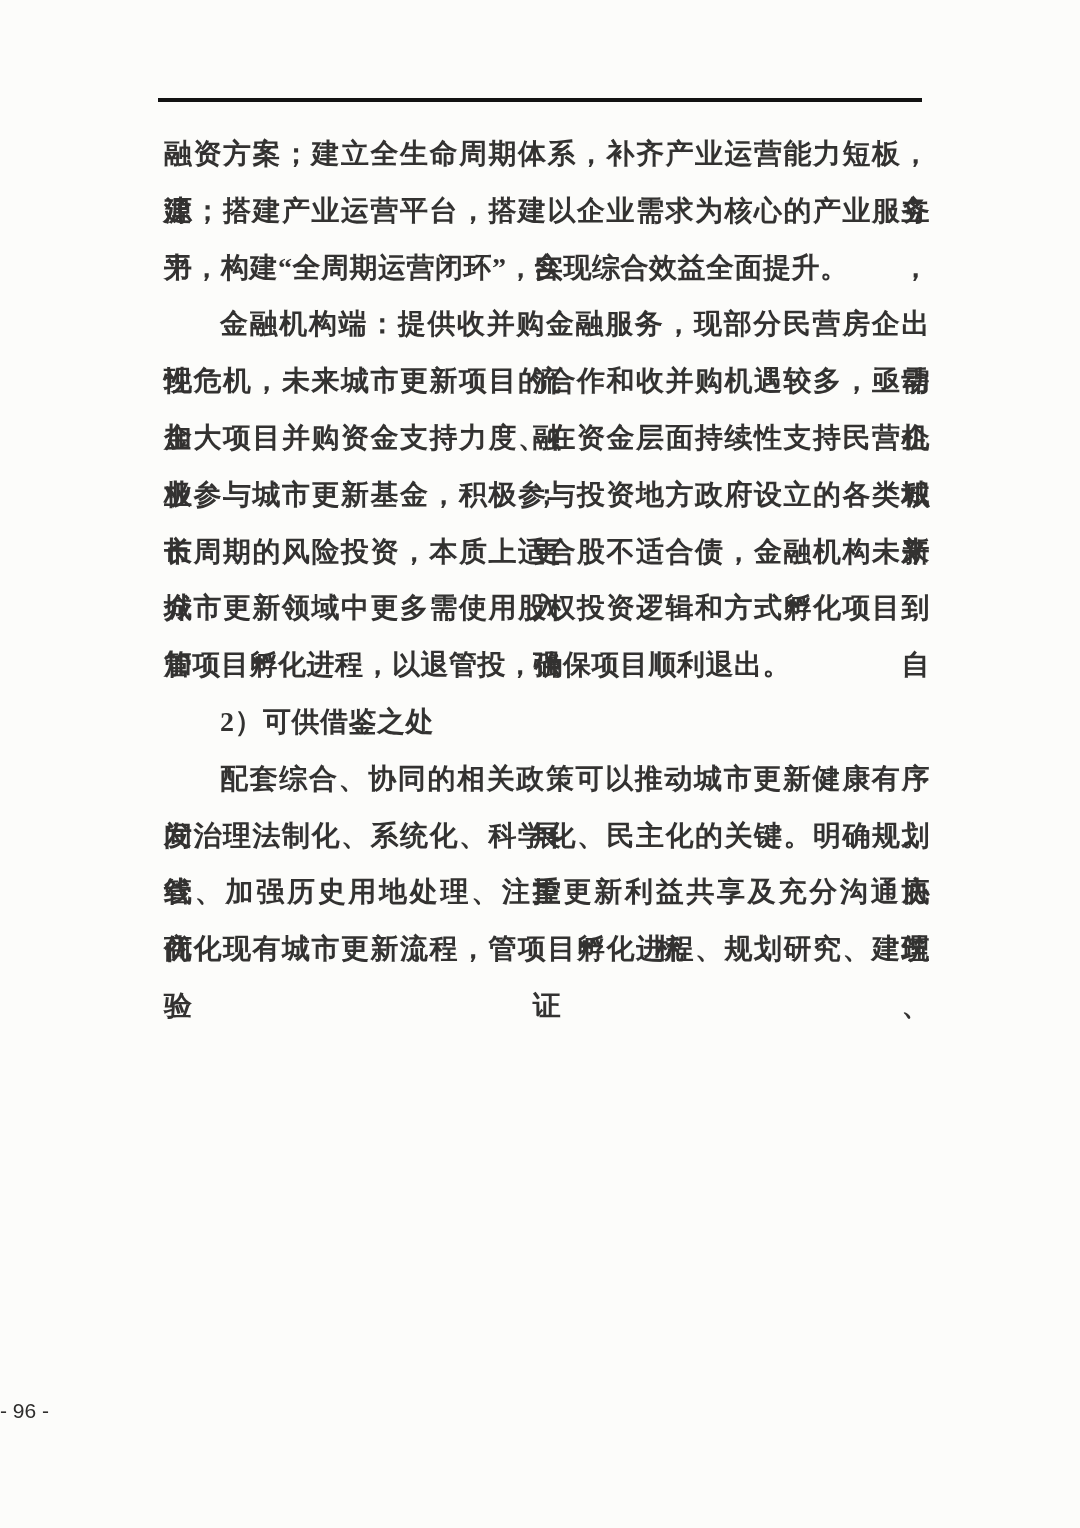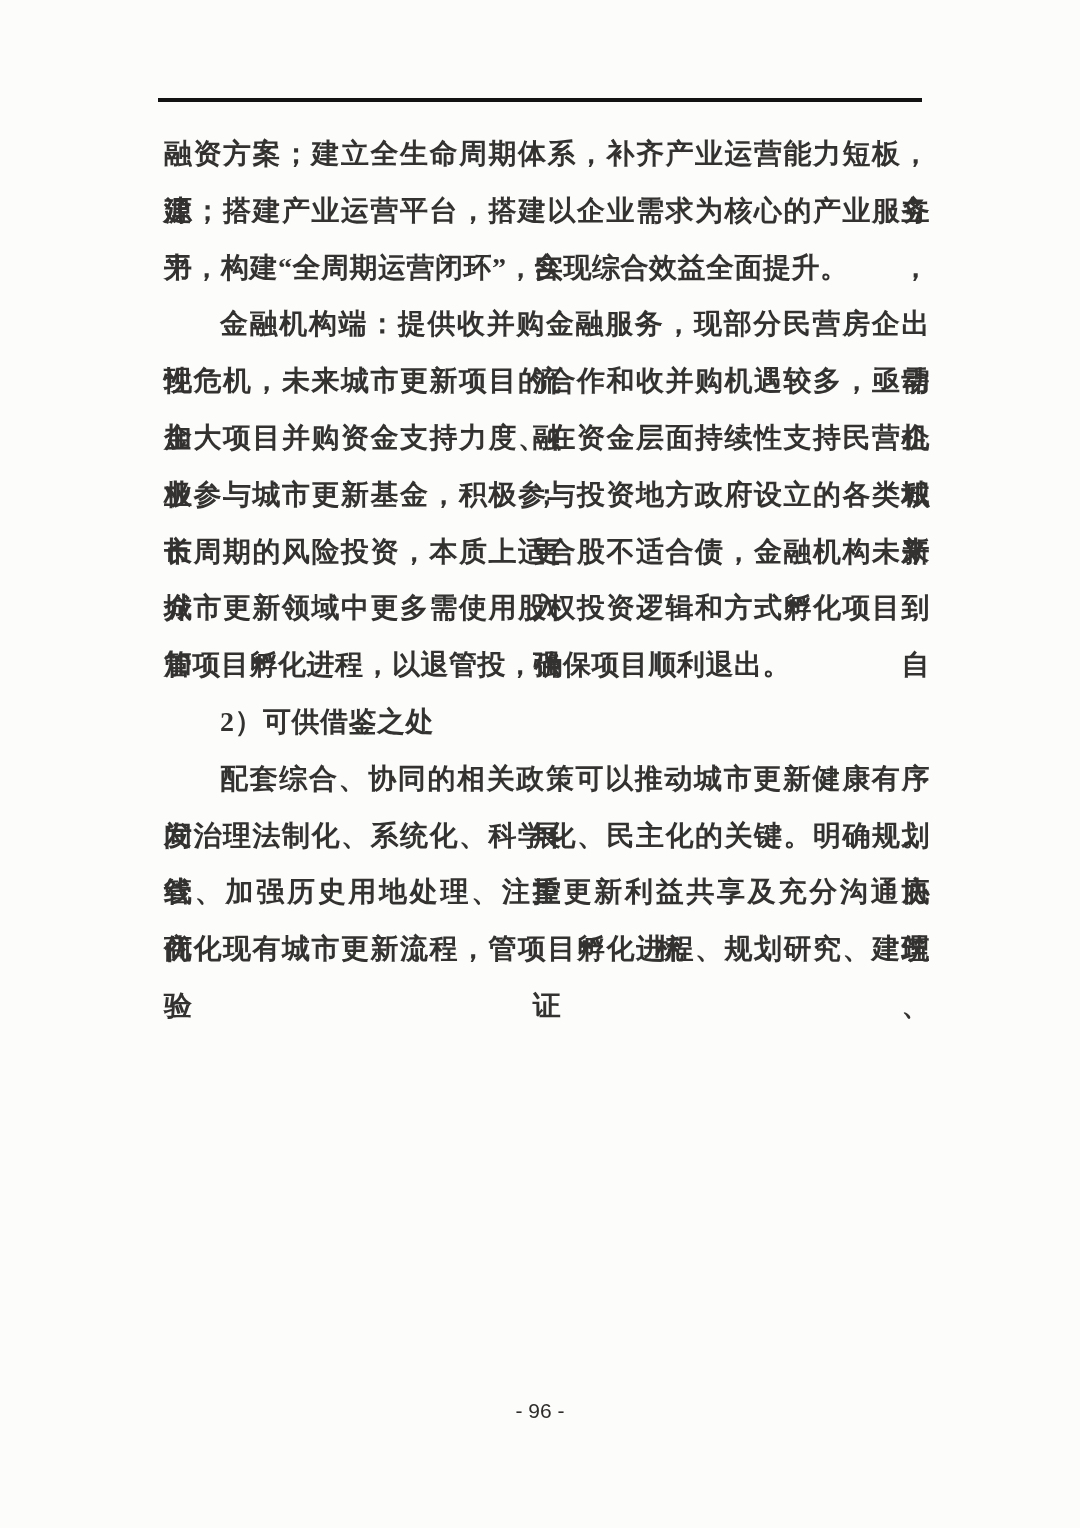--- a/index.html
+++ b/index.html
@@ -53,21 +53,21 @@
   }
   
   .ind {
     text-indent: 56px;
   }
   .page-number {
     position: absolute;
     left: 0;
     top: 1398px;
     width: 1080px;
-    text-align: center;
+    text-align: left;
     font-size: 21px;
     line-height: 26px;
     color: #2e2d2c;
     font-family: "Liberation Sans", "DejaVu Sans", sans-serif;
   }
 </style>
 </head>
 <body>
 
 <div class="page">

